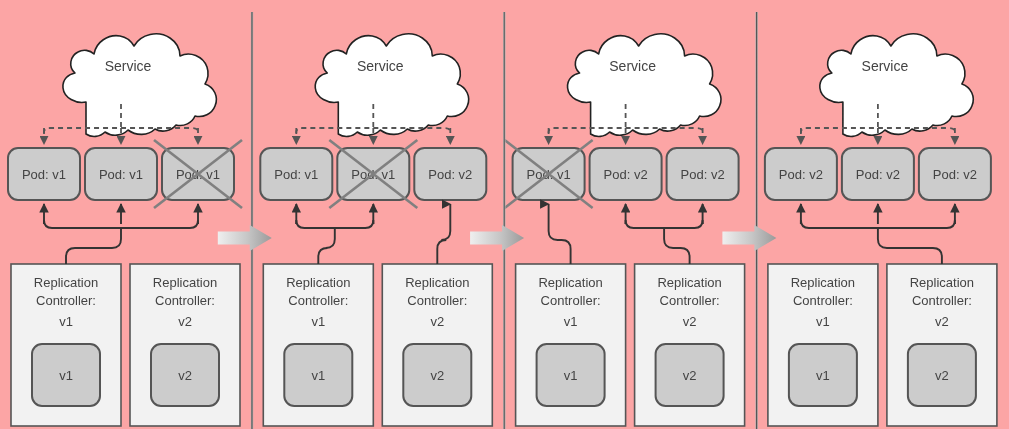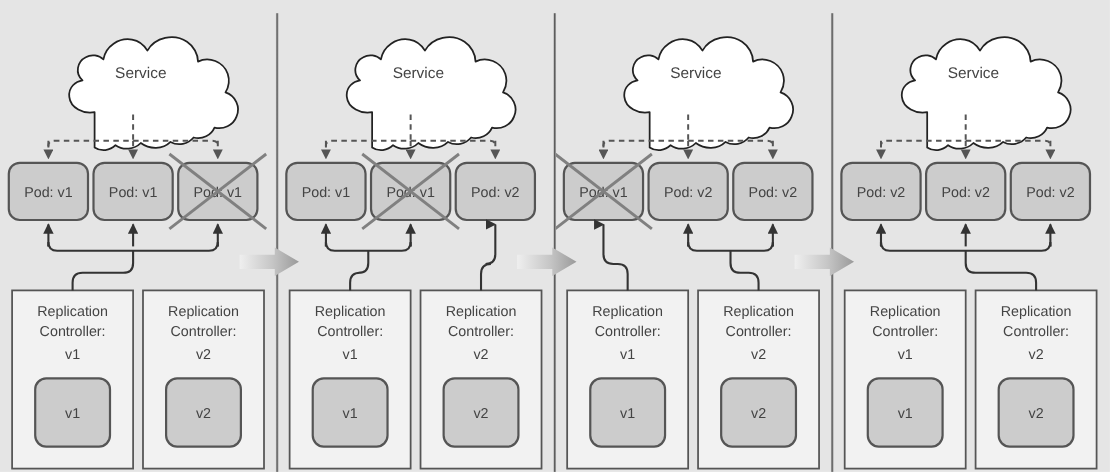--- a/index.html
+++ b/index.html
@@ -1,18 +1,18 @@
 <!DOCTYPE html>
 <html><head>
 <meta charset="utf-8">
 <style>
   html,body{margin:0;padding:0;background:#ffffff;}
   body{width:1009px;height:429px;overflow:hidden;
        font-family:"Liberation Sans","DejaVu Sans",sans-serif;}
-  #stage{position:relative;width:1009px;height:429px;background:#e5e5e5;}
+  #stage{position:relative;width:1009px;height:429px;background:#fca5a5;}
   svg{display:block;}
   text{font-family:"Liberation Sans","DejaVu Sans",sans-serif;fill:#444444;}
   .lbl-service{font-size:14px;}
   .lbl-pod{font-size:13px;}
   .lbl-rc{font-size:13px;}
   .lbl-ver{font-size:13px;}
 </style>
 </head>
 <body>
 

